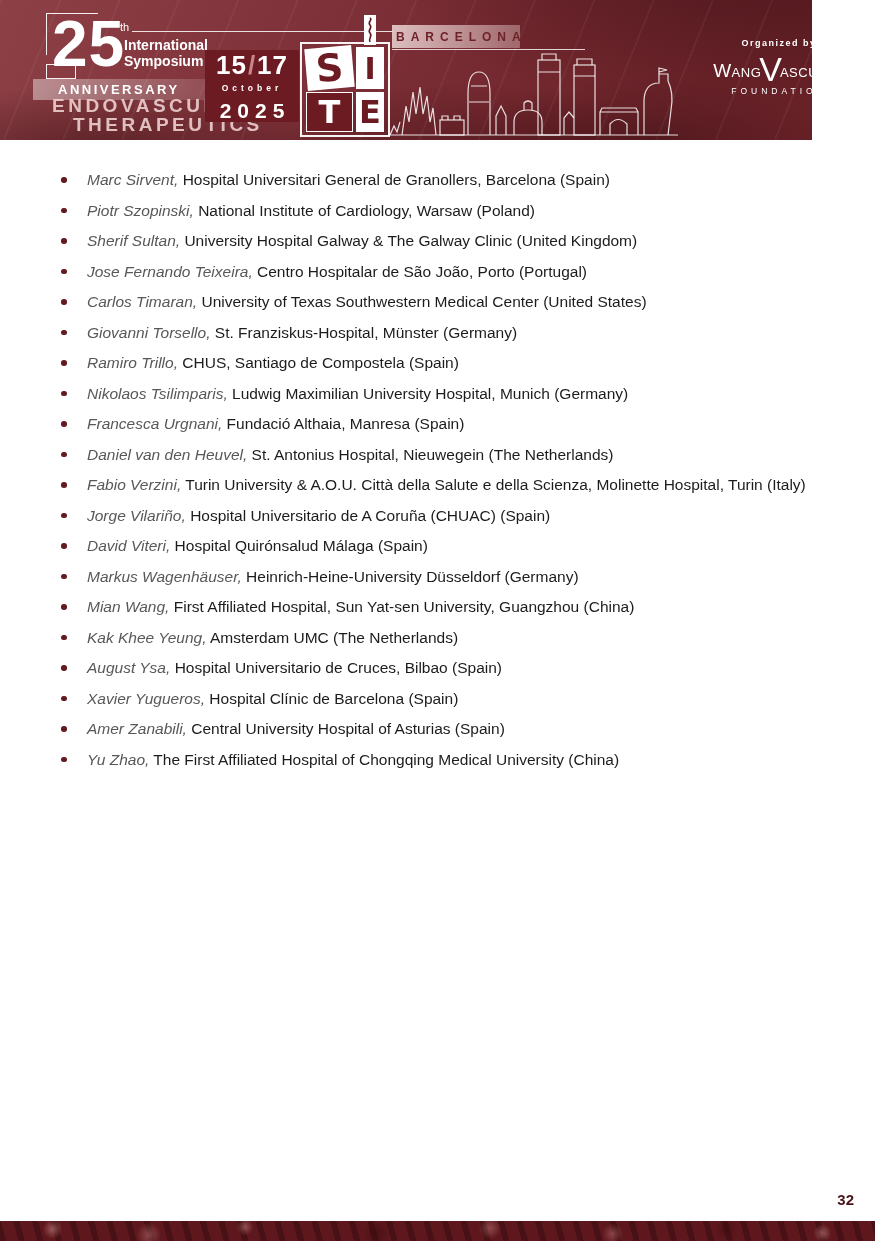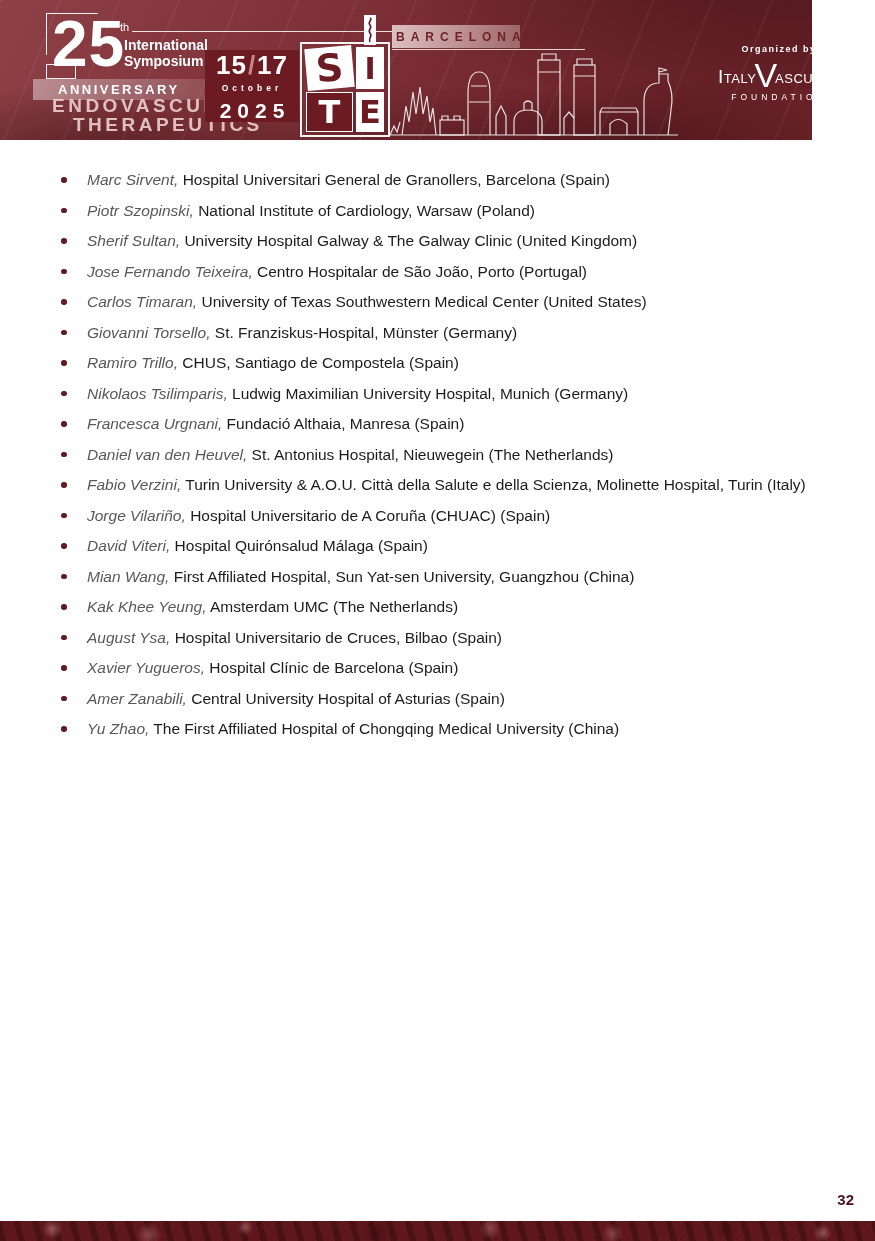--- a/index.html
+++ b/index.html
@@ -120,21 +120,21 @@
     font-size: 12px; font-weight: bold; color: #6e2228; letter-spacing: 6px; padding-left: 4px;
   }
   .bcn-underline {
     position: absolute; left: 392px; top: 49px; width: 193px; height: 1px;
     background: rgba(255,255,255,0.8);
   }
   .skyline { position: absolute; left: 388px; top: 52px; }
 
   
   .org-block {
-    position: absolute; left: 690px; top: 44px; width: 178px; text-align: center; color: #ffffff;
+    position: absolute; left: 690px; top: 38px; width: 178px; text-align: center; color: #ffffff;
   }
   .org-by { font-size: 9px; font-weight: bold; letter-spacing: 1.5px; }
   .org-name { margin-top: 8px; font-variant: small-caps; font-weight: normal; font-size: 19px; letter-spacing: 0.5px; line-height: 26px; }
   .org-name .bigv { font-size: 34px; font-weight: normal; vertical-align: -4px; letter-spacing: 0; margin: 0 -2px; }
   .org-foundation { font-size: 8.5px; letter-spacing: 4px; margin-top: 2px; }
 
   
   .faculty-list {
     position: absolute; left: 60px; top: 170px; width: 762px;
     list-style: none;
@@ -238,21 +238,21 @@
       <path d="M189,13 V7 H204 V13 M186,24 H207"></path>
       <path d="M176,83 V66 L181,60 L186,66"></path>
       <path d="M212,83 V60 H250 V83 M212,60 L214,56 H248 L250,60 M222,83 V72 Q230,63 239,72 V83"></path>
       <path d="M256,83 L256,50 Q256,31 271,31 L271,22 L280,22 L280,29 Q286,41 283,58 L280,83"></path>
       <path d="M271,22 L271,16 L279,18 L271,20"></path>
     </svg>
   </div>
 
   <div class="org-block">
     <div class="org-by">Organized by</div>
-    <div class="org-name"><span>Italy</span><span class="bigv">V</span><span>ascular</span></div>
+    <div class="org-name"><span>Wang</span><span class="bigv">V</span><span>ascular</span></div>
     <div class="org-foundation">FOUNDATION</div>
   </div>
 </div>
 
 <ul class="faculty-list">
   <li><span class="fname">Marc Sirvent,</span> <span class="faffil">Hospital Universitari General de Granollers, Barcelona (Spain)</span></li>
 
   <li><span class="fname">Piotr Szopinski,</span> <span class="faffil">National Institute of Cardiology, Warsaw (Poland)</span></li>
 
   <li><span class="fname">Sherif Sultan,</span> <span class="faffil">University Hospital Galway &amp; The Galway Clinic (United Kingdom)</span></li>
@@ -270,20 +270,21 @@
   <li><span class="fname">Francesca Urgnani,</span> <span class="faffil">Fundació Althaia, Manresa (Spain)</span></li>
 
   <li><span class="fname">Daniel van den Heuvel,</span> <span class="faffil">St. Antonius Hospital, Nieuwegein (The Netherlands)</span></li>
 
   <li><span class="fname">Fabio Verzini,</span> <span class="faffil">Turin University &amp; A.O.U. Città della Salute e della Scienza, Molinette Hospital, Turin (Italy)</span></li>
 
   <li><span class="fname">Jorge Vilariño,</span> <span class="faffil">Hospital Universitario de A Coruña (CHUAC) (Spain)</span></li>
 
   <li><span class="fname">David Viteri,</span> <span class="faffil">Hospital Quirónsalud Málaga (Spain)</span></li>
 
+  <li><span class="fname">Markus Wagenhäuser,</span> <span class="faffil">Heinrich-Heine-University Düsseldorf (Germany)</span></li>
 
   <li><span class="fname">Mian Wang,</span> <span class="faffil">First Affiliated Hospital, Sun Yat-sen University, Guangzhou (China)</span></li>
 
   <li><span class="fname">Kak Khee Yeung,</span> <span class="faffil">Amsterdam UMC (The Netherlands)</span></li>
 
   <li><span class="fname">August Ysa,</span> <span class="faffil">Hospital Universitario de Cruces, Bilbao (Spain)</span></li>
 
   <li><span class="fname">Xavier Yugueros,</span> <span class="faffil">Hospital Clínic de Barcelona (Spain)</span></li>
 
   <li><span class="fname">Amer Zanabili,</span> <span class="faffil">Central University Hospital of Asturias (Spain)</span></li>

